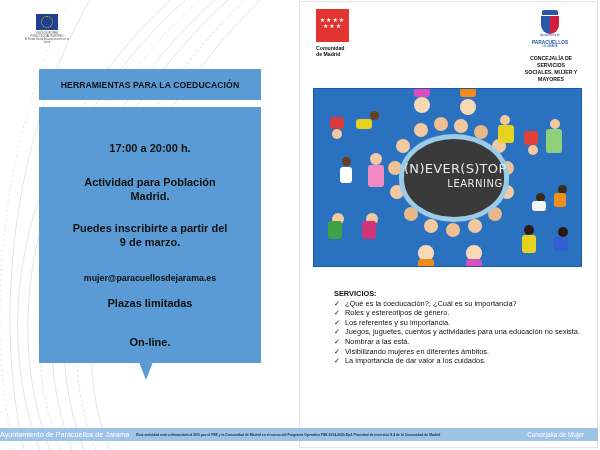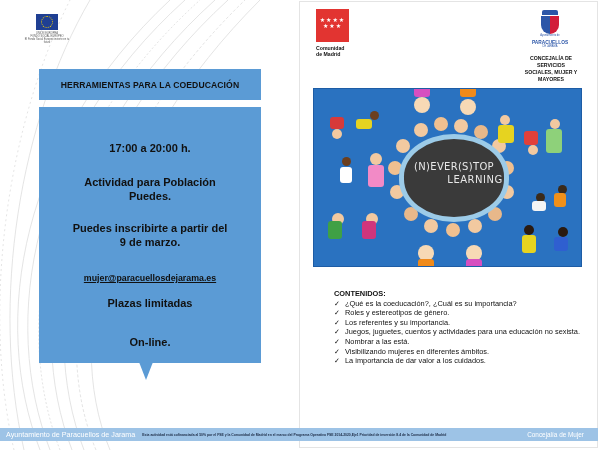--- a/index.html
+++ b/index.html
@@ -43,21 +43,21 @@
     border-left: 7px solid transparent; border-right: 7px solid transparent;
     border-top: 18px solid #5b9bd5;
   }
   .c-line { position: absolute; left: 0; width: 222px; font-size: 11px; line-height: 14px; }
   .c-date { top: 16px; }
   .c-date .bullet { margin-right: 8px; font-size: 10px; }
   .c-date .u { text-decoration: underline; }
   .c-time { top: 34px; }
   .c-activity { top: 68px; }
   .c-register { top: 114px; }
-  .c-email { top: 164px; font-size: 8.8px; text-decoration: underline; }
+  .c-email { top: 164px; font-size: 8.8px; }
   .c-places { top: 189px; }
   .c-online { top: 228px; }
 
   
   .cm-logo { position: absolute; left: 316px; top: 9px; width: 34px; }
   .cm-flag { width: 33px; height: 33px; background: #e23431; position: relative; }
   .cm-stars { position: absolute; left: 0; top: 8px; width: 33px; text-align: center; color: #fff; font-size: 6px; line-height: 6px; letter-spacing: 1px; }
   .cm-text { font-size: 5.2px; font-weight: bold; line-height: 6px; color: #111; margin-top: 3px; }
 
   
@@ -76,38 +76,38 @@
   .illustration {
     position: absolute; left: 313px; top: 88px; width: 269px; height: 179px;
     background: #2a72c0; border: 1px solid #1d5ca5; overflow: hidden;
   }
   .cloud {
     position: absolute; left: 90px; top: 50px; width: 100px; height: 78px;
     background: #3a3a3a; border-radius: 50% / 48%;
     box-shadow: 0 0 0 5px #9ccbe8;
   }
   .cloud-text { position: absolute; left: 0; top: 22px; width: 100px; text-align: center; color: #e8e8e8; font-family: "DejaVu Sans", sans-serif; }
-  .cloud-t1 { font-size: 10px; letter-spacing: 0.3px; }
+  .cloud-t1 { font-size: 13px; letter-spacing: 0.3px; }
   .cloud-t2 { font-size: 10px; letter-spacing: 0.5px; margin-top: 2px; padding-left: 42px; }
   .kid { position: absolute; border-radius: 50%; }
   .kid-body { position: absolute; border-radius: 3px; }
 
   
   .contenidos { position: absolute; left: 334px; top: 289px; width: 255px; font-size: 7.4px; line-height: 9.6px; color: #111; }
   .cont-title { font-weight: bold; }
   .cont-list { list-style: none; }
   .cont-item { position: relative; padding-left: 11px; }
   .cont-item .check { position: absolute; left: 0; top: 0; font-size: 7px; }
 
   
   .footer {
     position: absolute; left: 0; top: 428px; width: 598px; height: 13px;
     background: #9dc3e6; display: flex; align-items: center;
   }
-  .footer-left { color: #fff; font-size: 7.2px; margin-left: 6px; white-space: nowrap; }
+  .footer-left { color: #fff; font-size: 7.2px; white-space: nowrap; }
   .footer-mid { color: #1c2b45; font-size: 3.4px; font-weight: bold; margin-left: 7px; white-space: nowrap; flex: 1; }
   .footer-right { color: #fff; font-size: 6.4px; margin-right: 14px; white-space: nowrap; }
 </style>
 </head>
 <body>
 
 <div class="page">
 
   <svg class="arcs" viewBox="0 0 300 450" width="300" height="450">
     <g fill="none" stroke="#d8d8d8" stroke-width="0.7">
@@ -135,21 +135,21 @@
   </div>
 
   <div class="header-box">
     <span class="header-title">HERRAMIENTAS PARA LA COEDUCACIÓN</span>
   </div>
 
   <div class="callout">
     <div class="c-line c-time">17:00 a 20:00 h.</div>
     <div class="c-line c-activity">
       <div>Actividad para Población</div>
-      <div>Puedes.</div>
+      <div>Madrid.</div>
     </div>
     <div class="c-line c-register">
       <div>Puedes inscribirte a partir del</div>
       <div>9 de marzo.</div>
     </div>
     <div class="c-line c-email">mujer@paracuellosdejarama.es</div>
     <div class="c-line c-places">Plazas limitadas</div>
     <div class="c-line c-online">On-line.</div>
   </div>
   <div class="callout-tail"></div>
@@ -237,21 +237,21 @@
 
     <div class="cloud">
       <div class="cloud-text">
         <div class="cloud-t1">(N)EVER(S)TOP</div>
         <div class="cloud-t2">LEARNING</div>
       </div>
     </div>
   </div>
 
   <div class="contenidos">
-    <div class="cont-title">CONTENIDOS:</div>
+    <div class="cont-title">SERVICIOS:</div>
     <ul class="cont-list">
       <li class="cont-item"><span class="check">✓</span><span>¿Qué es la coeducación?, ¿Cuál es su importancia?</span></li>
       <li class="cont-item"><span class="check">✓</span><span>Roles y estereotipos de género.</span></li>
       <li class="cont-item"><span class="check">✓</span><span>Los referentes y su importancia.</span></li>
       <li class="cont-item"><span class="check">✓</span><span>Juegos, juguetes, cuentos y actividades para una educación no sexista.</span></li>
       <li class="cont-item"><span class="check">✓</span><span>Nombrar a las está.</span></li>
       <li class="cont-item"><span class="check">✓</span><span>Visibilizando mujeres en diferentes ámbitos.</span></li>
       <li class="cont-item"><span class="check">✓</span><span>La importancia de dar valor a los cuidados.</span></li>
     </ul>
   </div>

